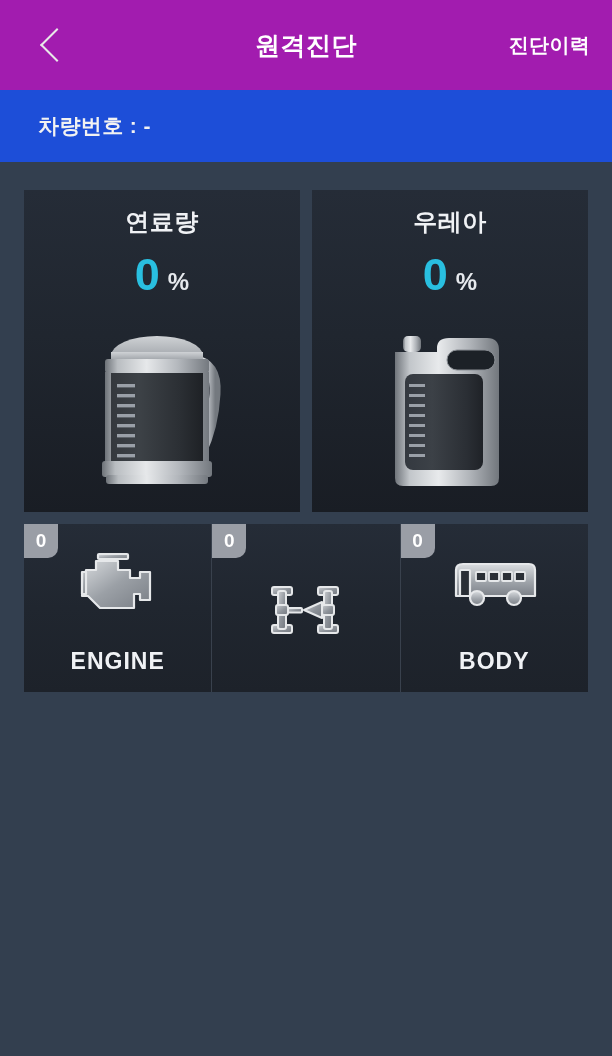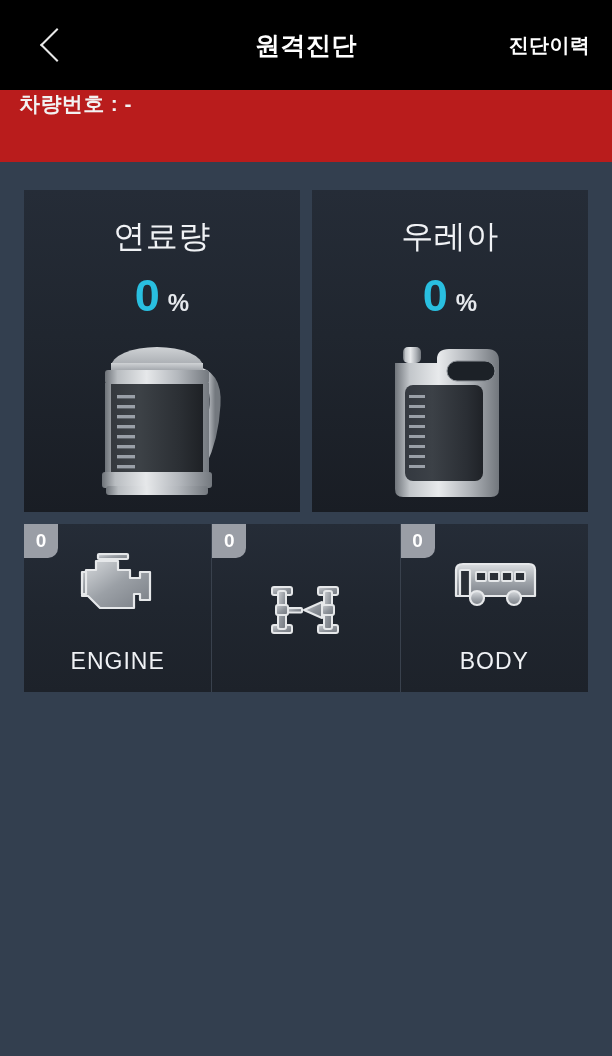--- a/index.html
+++ b/index.html
@@ -11,21 +11,21 @@
     height: 1056px;
     background: #333f4f;
     font-family: "Liberation Sans", "DejaVu Sans", sans-serif;
     overflow: hidden;
     position: relative;
   }
 
   
   .header {
     height: 90px;
-    background: #000000;
+    background: #a21caf;
     position: relative;
     display: flex;
     align-items: center;
   }
   .back-btn {
     position: absolute;
     left: 18px;
     top: 0;
     height: 90px;
     width: 72px;
@@ -56,23 +56,24 @@
     right: 22px;
     color: #ffffff;
     font-size: 20px;
     font-weight: 700;
     letter-spacing: 0.3px;
   }
 
   
   .vehicle-bar {
     height: 72px;
-    background: #b91c1c;
-    display: flex;
-    padding-left: 19px;
+    background: #1d4ed8;
+    display: flex;
+    align-items: center;
+    padding-left: 38px;
     box-sizing: border-box;
   }
   .vehicle-bar span {
     color: #f2f2f2;
     font-size: 21px;
     font-weight: 700;
     letter-spacing: 0.4px;
   }
 
   
@@ -90,23 +91,23 @@
     flex: 1;
     height: 322px;
     background: linear-gradient(180deg, #252c37 0%, #20262f 45%, #191d24 100%);
     position: relative;
     display: flex;
     flex-direction: column;
     align-items: center;
   }
   .gauge-title {
     color: #f0f2f5;
-    font-size: 32px;
-    font-weight: 400;
-    margin-top: 25px;
+    font-size: 24px;
+    font-weight: 700;
+    margin-top: 16px;
     letter-spacing: 0.5px;
   }
   .gauge-value-line {
     margin-top: 14px;
     display: flex;
     align-items: baseline;
     justify-content: center;
   }
   .gauge-value {
     color: #29bfe0;
@@ -166,21 +167,21 @@
   .diag-icon {
     height: 74px;
     display: flex;
     align-items: center;
     justify-content: center;
     margin-top: 4px;
   }
   .diag-label {
     color: #f0f2f5;
     font-size: 23px;
-    font-weight: 400;
+    font-weight: 700;
     letter-spacing: 1px;
     margin-top: 28px;
   }
 </style>
 </head>
 <body>
 
 <div class="header">
   <div class="back-btn">
     <div class="chev"></div>

